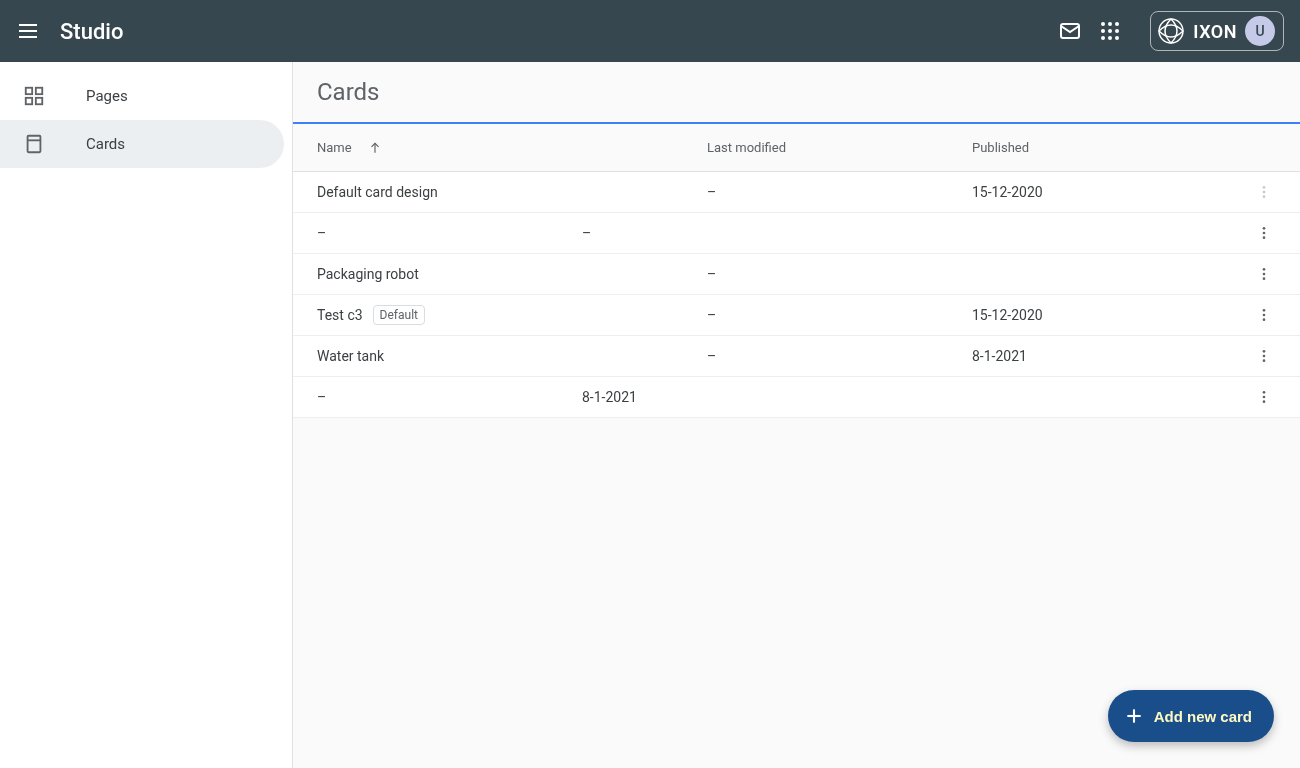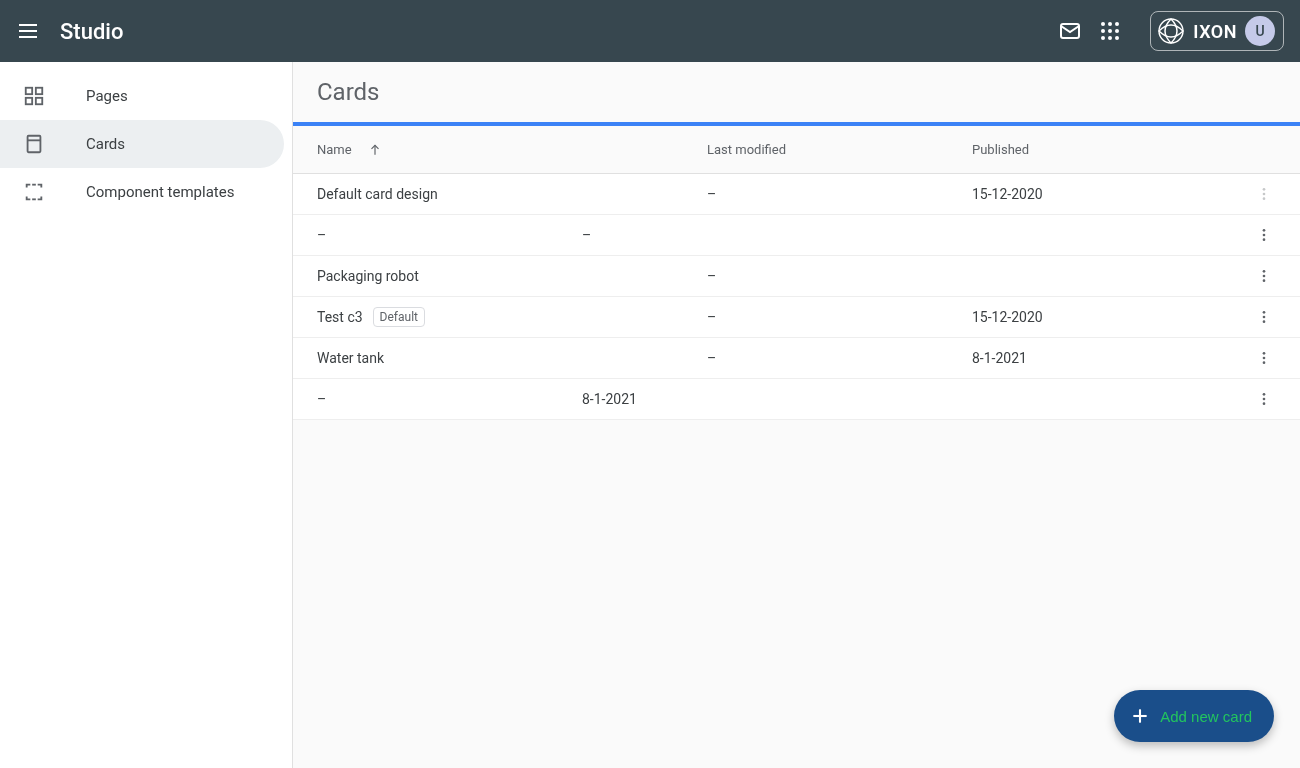--- a/index.html
+++ b/index.html
@@ -21,35 +21,35 @@
 
   
   .sidebar { width: 293px; background: #fff; border-right: 1px solid #e0e0e0; padding-top: 10px; }
   .side-item { height: 48px; display: flex; align-items: center; padding: 0 16px 0 22px; gap: 40px; cursor: pointer; font-size: 15px; color: #3c4043; border-top-right-radius: 24px; border-bottom-right-radius: 24px; margin-right: 8px; }
   .side-item.active { background: #eceff1; }
   .side-item .side-icon { width: 24px; height: 24px; display: inline-flex; align-items: center; justify-content: center; color: #5f6368; }
 
   
   .main { flex: 1; display: flex; flex-direction: column; min-width: 0; background: #fafafa; position: relative; }
   .page-title { font-size: 24px; color: #5f6368; padding: 16px 24px; }
-  .table { background: #fff; border-top: 4px solid #3b82f6; }
+  .table { background: #fff; border-top: 2px solid #3b82f6; }
   .thead, .trow { display: flex; align-items: center; padding: 0 24px; }
   .thead { height: 48px; color: #5f6368; font-size: 13px; border-bottom: 1px solid #e0e0e0; background: #fafafa; }
   .trow { height: 41px; border-bottom: 1px solid #eeeeee; font-size: 14px; color: #3c4043; cursor: default; align-items: center; }
   .col-name { flex: 0 0 390px; display: flex; align-items: center; gap: 10px; }
   .col-mod  { flex: 0 0 265px; }
   .col-pub  { flex: 0 0 260px; }
   .col-act  { flex: 1; display: flex; justify-content: flex-end; }
   .sort-icon { margin-left: 6px; display: inline-flex; }
   .badge { font-size: 12px; color: #5f6368; border: 1px solid #dadce0; border-radius: 4px; padding: 2px 6px; }
   .kebab { width: 24px; height: 24px; display: inline-flex; align-items: center; justify-content: center; cursor: pointer; color: #5f6368; }
   .kebab.faded { opacity: 0.35; }
 
   
-  .fab { position: absolute; right: 26px; bottom: 26px; background: #1a4e8a; color: #22c55e; border: none; border-radius: 28px; height: 52px; padding: 0 22px 0 16px; display: inline-flex; align-items: center; gap: 10px; font-size: 15px; font-weight: 400; cursor: pointer; box-shadow: 0 4px 10px rgba(0,0,0,0.25); }
+  .fab { position: absolute; right: 26px; bottom: 26px; background: #1a4e8a; color: #fef9c3; border: none; border-radius: 28px; height: 52px; padding: 0 22px 0 16px; display: inline-flex; align-items: center; gap: 10px; font-size: 15px; font-weight: 700; cursor: pointer; box-shadow: 0 4px 10px rgba(0,0,0,0.25); }
 
   svg { display: block; }
 </style>
 </head>
 <body>
 
 <div class="app">
 
   <div class="header">
     <span class="menu-btn">
@@ -109,30 +109,20 @@
       </div>
       <div class="side-item active">
         <span class="side-icon">
           <svg width="22" height="22" viewBox="0 0 24 24" fill="none" stroke="#5f6368" stroke-width="2">
               <rect x="5" y="3" width="14" height="18" rx="1"></rect>
               <line x1="5" y1="8" x2="19" y2="8"></line>
             </svg>
         </span>
         <span>Cards</span>
       </div>
-      <div class="side-item">
-        <span class="side-icon">
-          <svg width="22" height="22" viewBox="0 0 24 24" fill="none" stroke="#5f6368" stroke-width="2">
-              <path d="M4 7 L4 4 L8 4 M16 4 L20 4 L20 7 M20 17 L20 20 L16 20 M8 20 L4 20 L4 17"></path>
-              <line x1="10" y1="4" x2="14" y2="4"></line>
-              <line x1="10" y1="20" x2="14" y2="20"></line>
-            </svg>
-        </span>
-        <span>Component templates</span>
-      </div>
     </div>
 
     <div class="main">
       <div class="page-title">Cards</div>
 
       <div class="table">
         <div class="thead">
           <div class="col-name">
             <span>Name</span>
             <span class="sort-icon">

